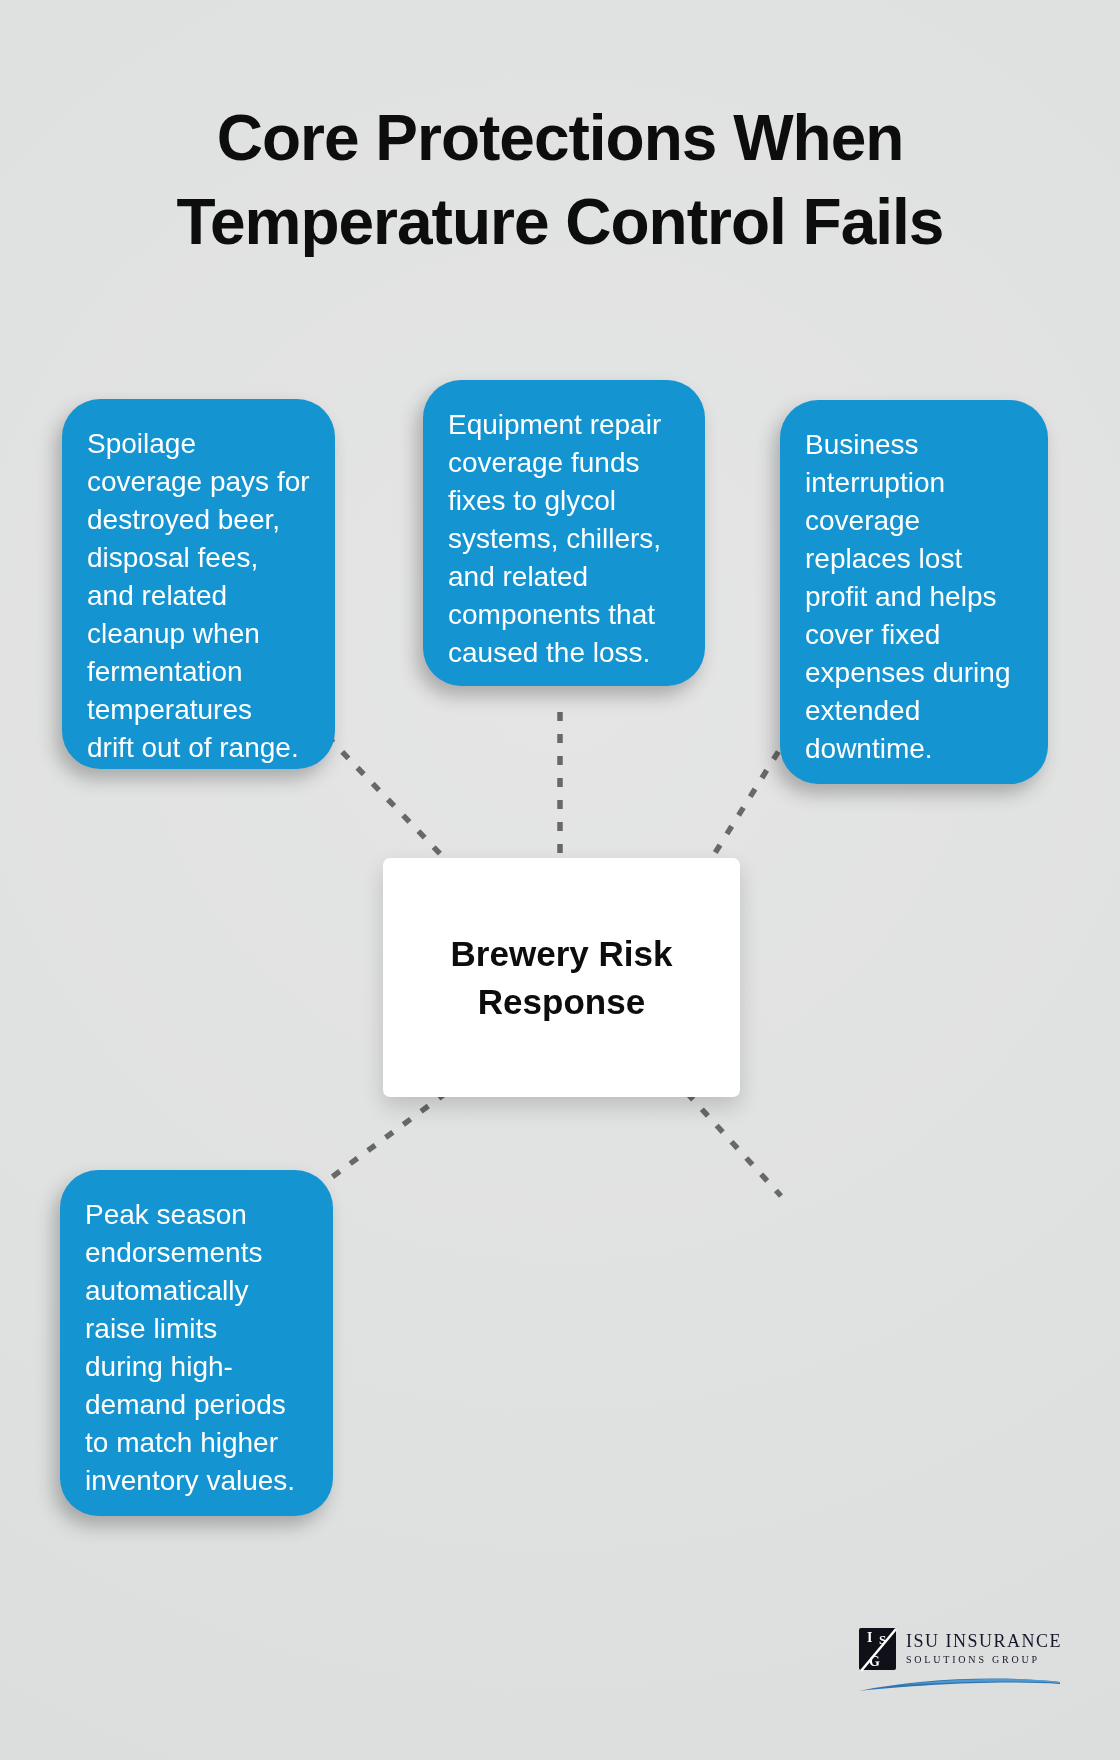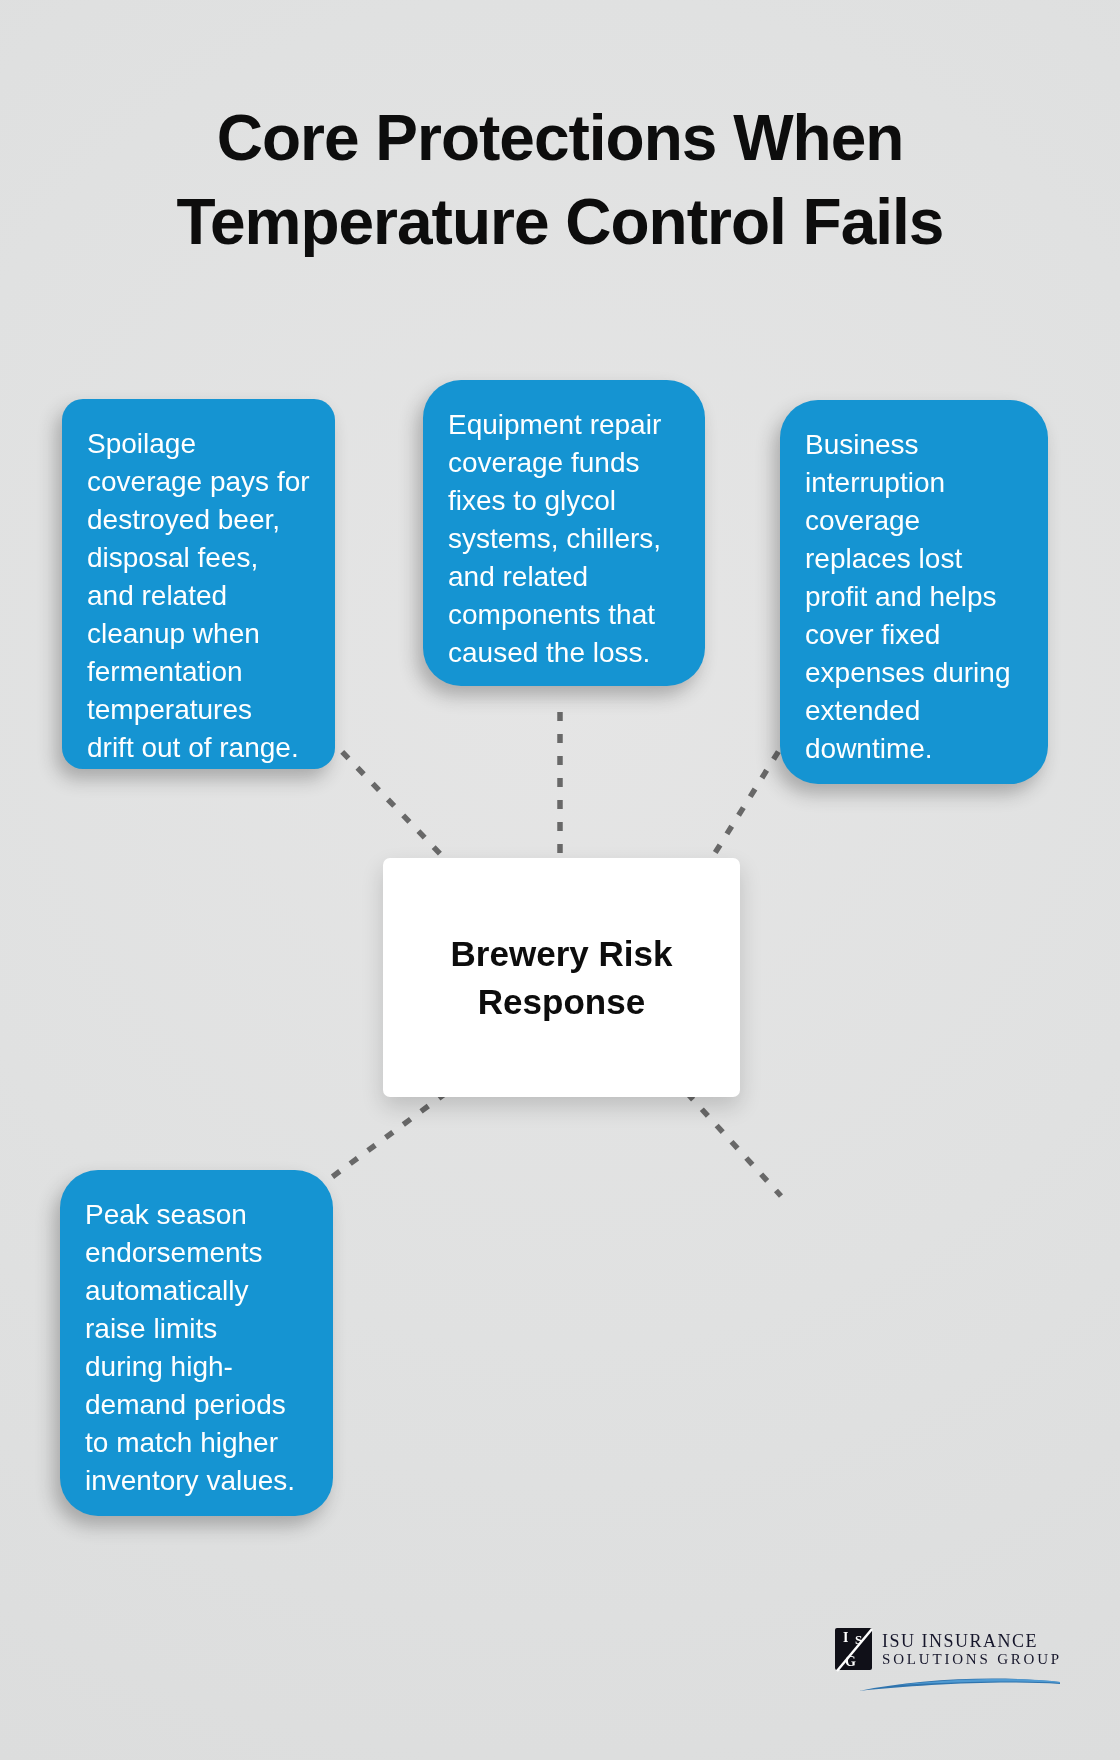--- a/index.html
+++ b/index.html
@@ -18,21 +18,21 @@
   .node{
     position:absolute;z-index:2;border-radius:38px;
     background:#1594d2;
     box-shadow:-6px 10px 18px rgba(40,40,40,0.30);
     color:#ffffff;
     padding:26px 22px 0 25px;
     font-size:28px;line-height:38px;
     box-sizing:border-box;
   }
   .node-text{white-space:pre-line;}
-  .node-top-left{left:62px;top:399px;width:273px;height:370px;border-radius:21px;}
+  .node-top-left{left:62px;top:399px;width:273px;height:370px;}
   .node-top-middle{left:423px;top:380px;width:282px;height:306px;}
   .node-top-right{left:780px;top:400px;width:268px;height:384px;}
   .node-bottom-left{left:60px;top:1170px;width:273px;height:346px;}
   .node-bottom-right{left:782px;top:1167px;width:266px;height:344px;}
   .center-node{
     position:absolute;z-index:3;left:383px;top:858px;width:357px;height:239px;
     background:#ffffff;border-radius:7px;
     box-shadow:0 10px 22px rgba(0,0,0,0.16);
     display:flex;align-items:center;justify-content:center;
   }
@@ -43,21 +43,21 @@
   .footer-logo{
     position:absolute;right:58px;top:1626px;z-index:2;
     display:flex;flex-direction:column;align-items:flex-end;
   }
   .logo-row{display:flex;align-items:center;gap:8px;}
   .logo-emblem{width:40px;height:46px;flex:0 0 auto;}
   .logo-text{
     font-family:"Liberation Serif", serif;color:#16162b;text-align:left;
   }
   .logo-line1{font-size:18px;letter-spacing:1.5px;line-height:20px;}
-  .logo-line2{font-size:15px;letter-spacing:2.8px;line-height:17px;}
+  .logo-line2{font-size:10px;letter-spacing:2.8px;line-height:17px;}
   .logo-swoosh{margin-top:4px;width:205px;height:18px;}
 </style>
 </head>
 <body>
 
 <div class="canvas">
 
   <div class="title">Core Protections When
 Temperature Control Fails</div>
 

